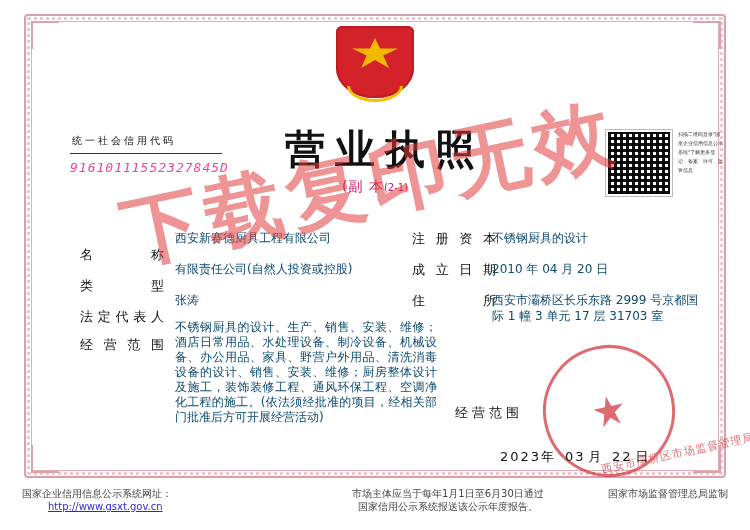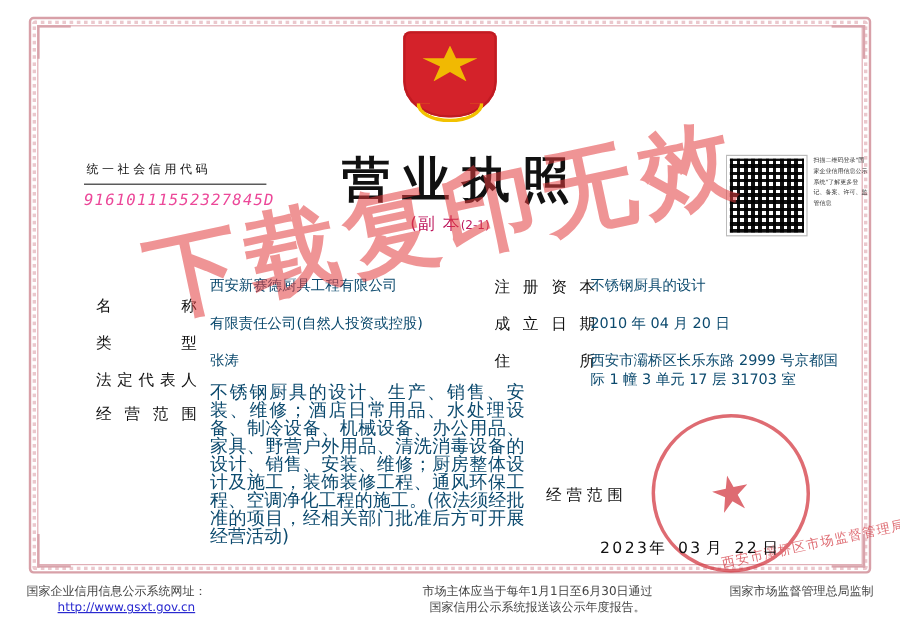--- a/index.html
+++ b/index.html
@@ -209,21 +209,21 @@
 
   .left-label { left: 80px; margin-top: 16px; }
   .left-value { left: 175px; width: 230px; }
 
   .right-label { left: 412px; }
   .right-value { left: 492px; width: 218px; }
 
   .scope-value {
     left: 175px;
     width: 262px;
-    font-size: 15px;
+    font-size: 12px;
     line-height: 15px;
     text-align: justify;
   }
 
   
   .registry-label {
     position: absolute;
     left: 455px;
     top: 404px;
     font-size: 13px;

